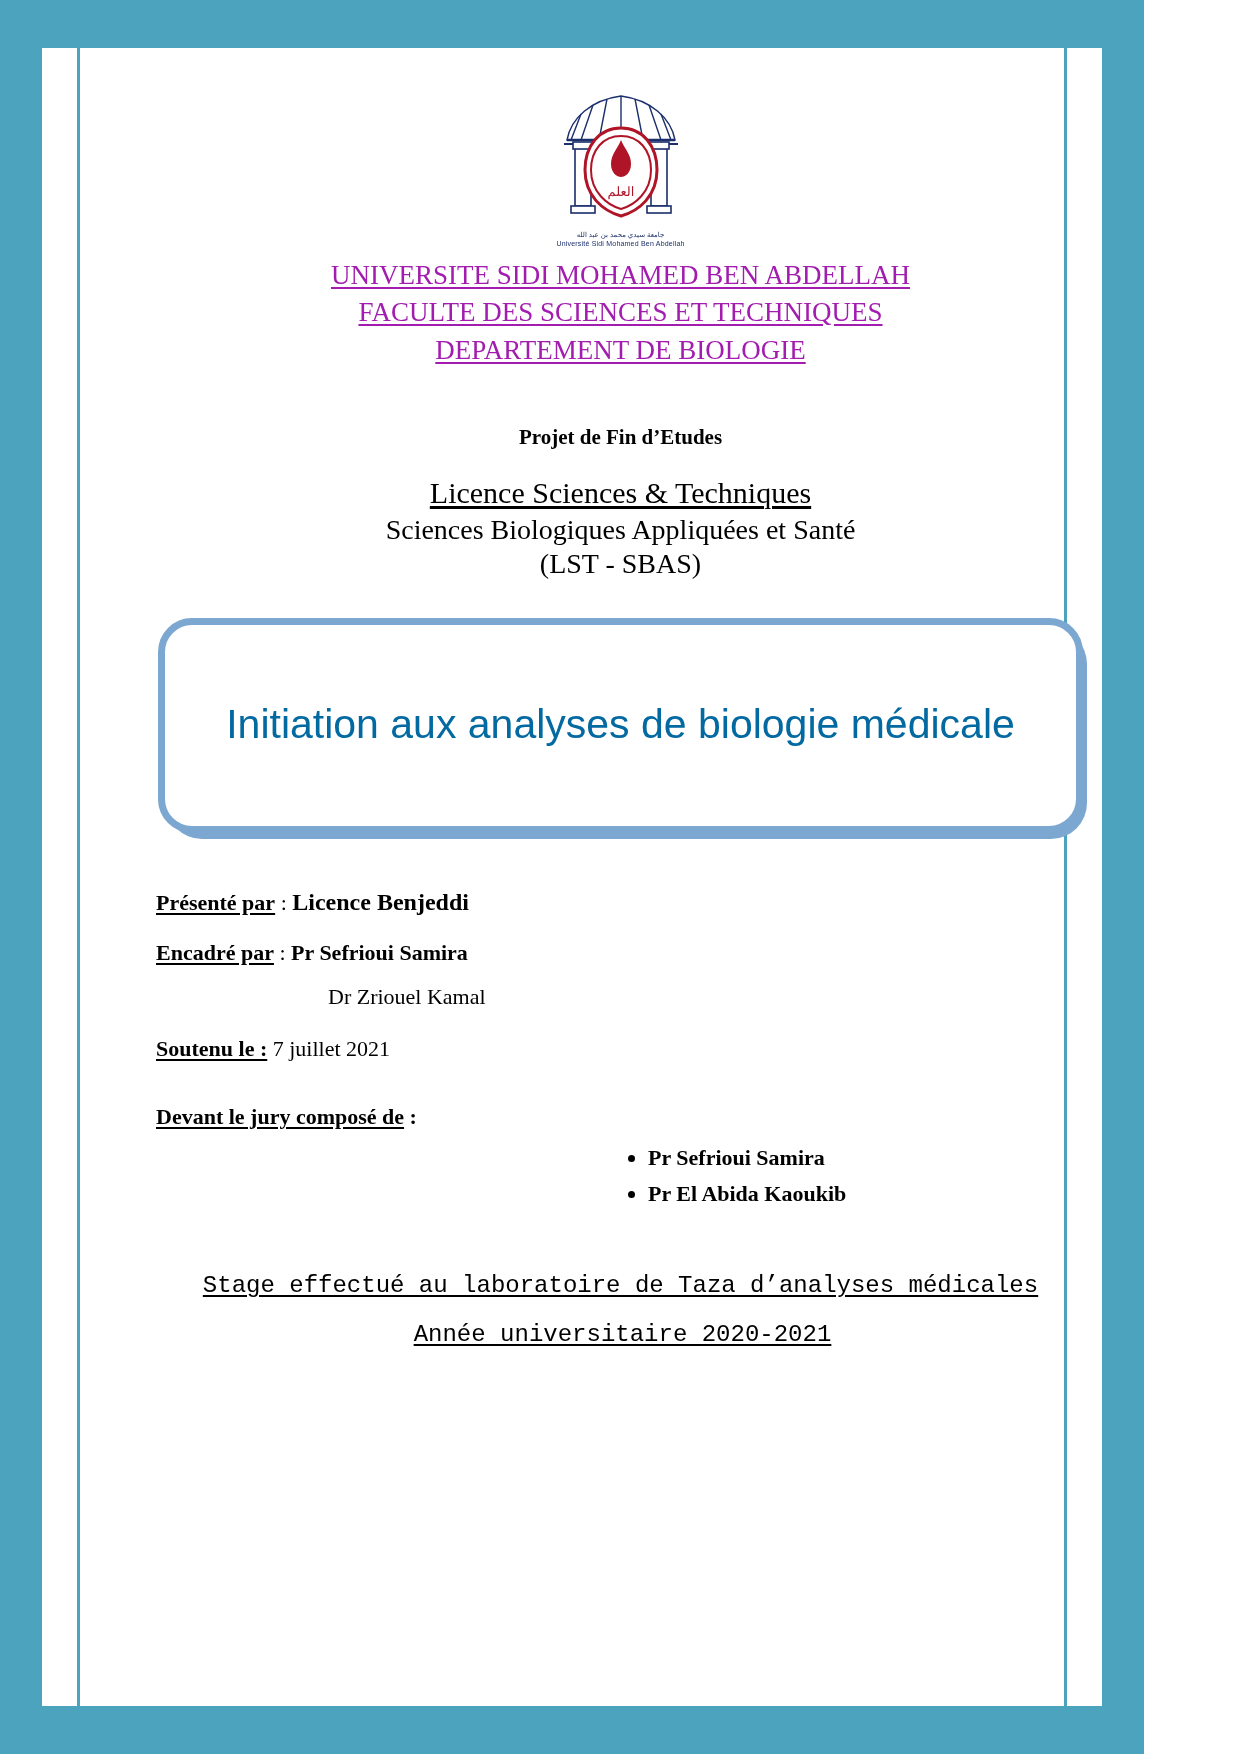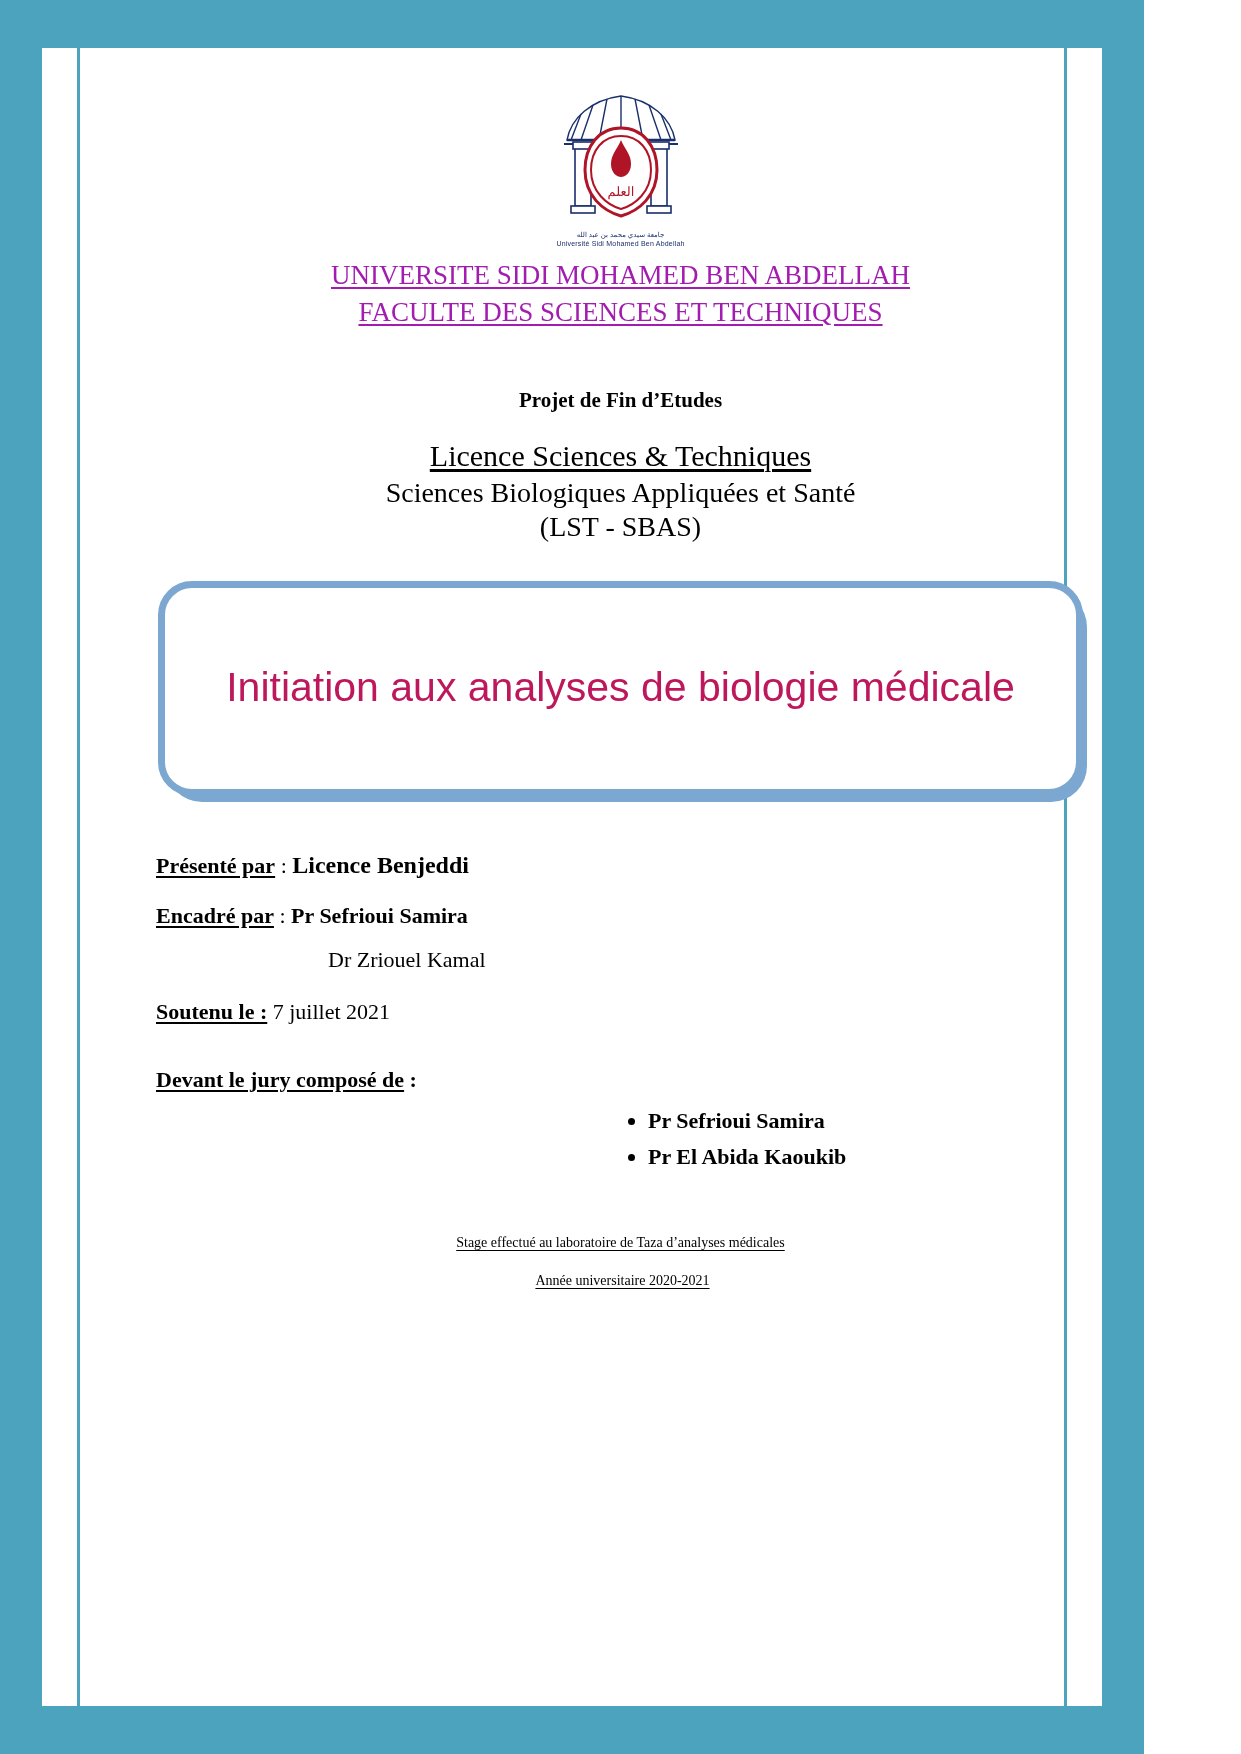--- a/index.html
+++ b/index.html
@@ -152,21 +152,21 @@
     border: 7px solid #7ba7d0;
     background: #ffffff;
     box-sizing: border-box;
     display: flex;
     align-items: center;
     justify-content: center;
   }
   .title-text {
     font-family: "Liberation Sans", sans-serif;
     font-size: 41px;
-    color: #be185d;
+    color: #0369a1;
     text-align: left;
     line-height: 1.85;
     padding: 0 28px;
   }
 
   
   .details {
     margin-top: 56px;
     padding-left: 8px;
     font-size: 22px;
@@ -205,24 +205,25 @@
     font-weight: bold;
     font-size: 22px;
     line-height: 1.65;
   }
 
   .footer-lines {
     margin-top: 60px;
     text-align: center;
   }
   .footer-lines div {
-    font-size: 14px;
+    font-size: 24px;
     text-decoration: underline;
     text-underline-offset: 3px;
     margin-bottom: 22px;
+    font-family: Liberation Mono, monospace;
   }
   .footer-lines .l2 { margin-left: 4px; }
 </style>
 </head>
 <body>
 
 <div class="page">
 
   <div class="band-top"></div>
   <div class="band-bottom"></div>
@@ -266,20 +267,21 @@
           </g>
         </svg>
       </div>
       <div class="logo-caption">جامعة سيدي محمد بن عبد الله</div>
       <div class="logo-caption">Université Sidi Mohamed Ben Abdellah</div>
     </div>
 
     <div class="univ-head">
       <div>UNIVERSITE SIDI MOHAMED BEN ABDELLAH</div>
       <div>FACULTE DES SCIENCES ET TECHNIQUES</div>
+      <div>DEPARTEMENT DE BIOLOGIE</div>
     </div>
 
     <div class="pfe">Projet de Fin d’Etudes</div>
 
     <div class="degree">
       <div class="l1">Licence Sciences &amp; Techniques</div>
       <div class="l2">Sciences Biologiques Appliquées et Santé</div>
       <div class="l3">(LST - SBAS)</div>
     </div>
 

